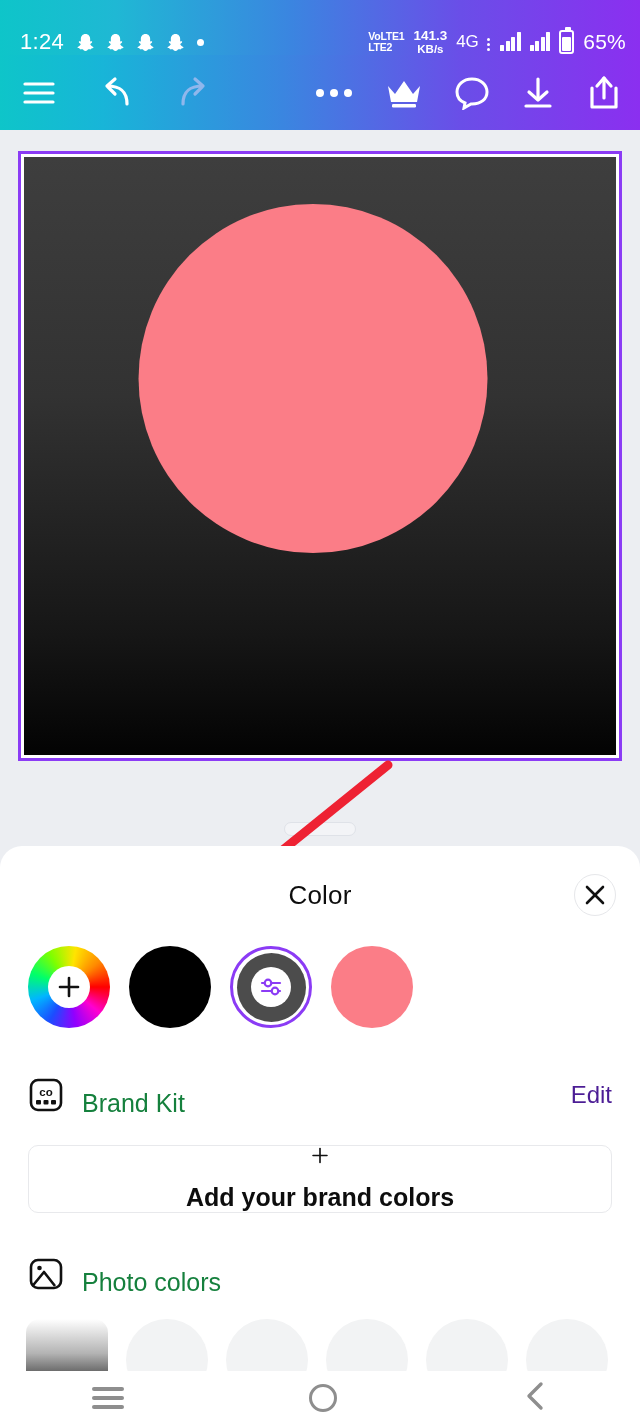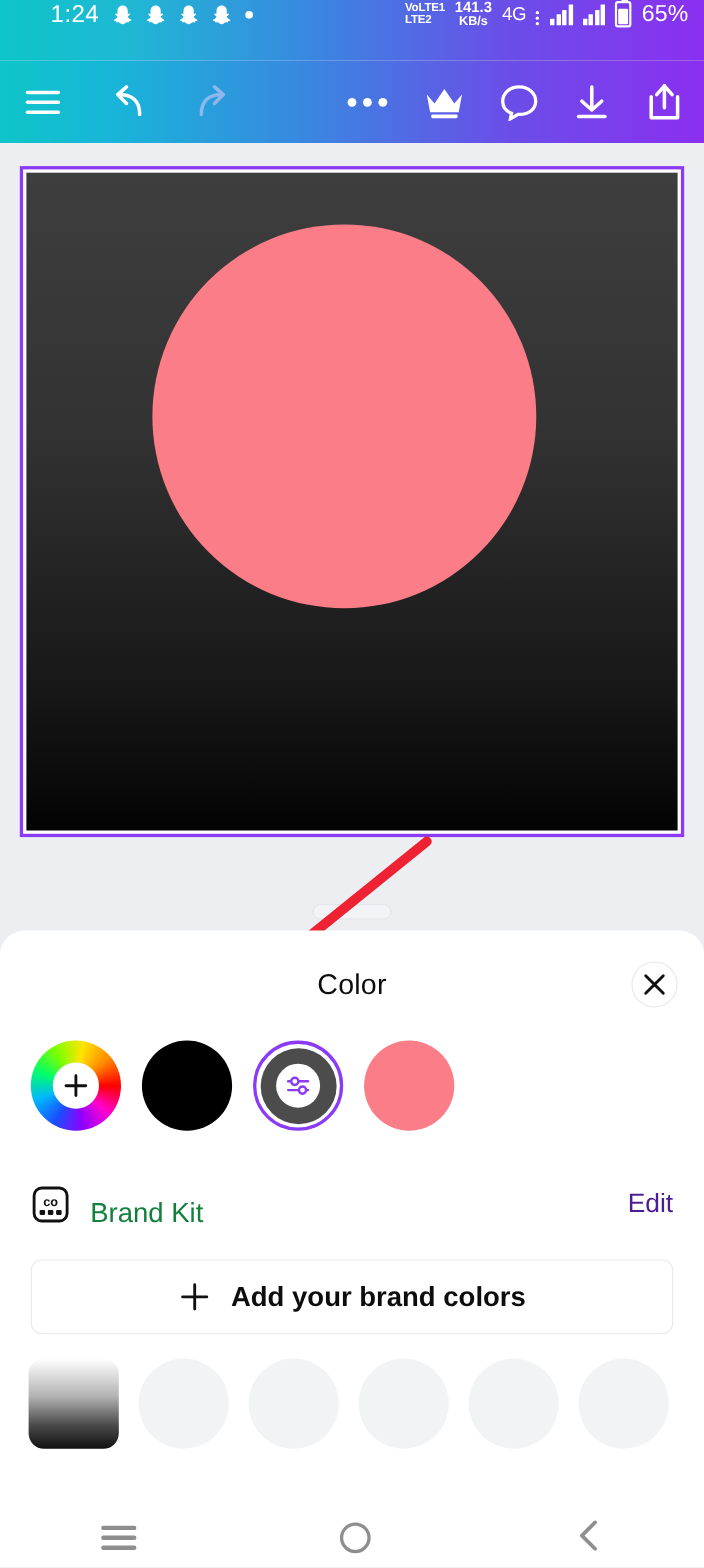--- a/index.html
+++ b/index.html
@@ -8,22 +8,22 @@
     background: #eceef2;
     font-family: "Liberation Sans", sans-serif;
     overflow: hidden;
   }
   #app { position: relative; width: 640px; height: 1425px; }
 
   
   .statusbar {
     position: absolute; top: 0; left: 0; width: 640px; height: 55px;
     background: linear-gradient(90deg, #0ec5c9 0%, #1fb8d4 18%, #3a86e0 45%, #6a4ee8 72%, #8b2ff0 100%);
-    display: flex; align-items: flex-start; justify-content: space-between;
-    padding: 0 14px 0 46px; color: #fff;
+    display: flex; align-items: flex-end; justify-content: space-between;
+    padding: 0 14px 0 20px; color: #fff;
   }
   .sb-left { display: flex; align-items: center; gap: 13px; }
   .sb-time { font-size: 22px; font-weight: 400; letter-spacing: .3px; }
   .ghost { width: 17px; height: 19px; display: block; }
   .sb-dot { width: 7px; height: 7px; border-radius: 50%; background: #fff; }
   .sb-right { display: flex; align-items: center; gap: 9px; }
   .volte { display: flex; flex-direction: column; line-height: 1.02;
            font-size: 10.5px; font-weight: bold; letter-spacing: -.2px; }
   .netspeed { display: flex; flex-direction: column; align-items: center; line-height: 1.05; }
   .netspeed .n1 { font-size: 13.5px; font-weight: bold; }
@@ -91,21 +91,21 @@
       display:flex; align-items:center; justify-content:center; }
   .sw-selected-dot { width:40px; height:40px; border-radius:50%; background:#fff;
       display:flex; align-items:center; justify-content:center; }
 
   .row { display:flex; align-items:center; padding:0 28px; }
   .row-brandkit { margin-top:44px; height:46px; }
   .row-label { font-size:25px; font-weight:normal; color:#15803d; margin-left:18px;margin-top:16px; }
   .row-action { margin-left:auto; font-size:24px; color:#4c1d95; cursor:pointer; }
 
   .addbtn { margin:27px 28px 0 28px; height:68px; border:1.5px solid #e8e9ec; border-radius:10px;
-            display:flex; align-items:center; justify-content:center; gap:18px; cursor:pointer; }
+            display:flex; align-items:center; justify-content:center; gap:18px; cursor:pointer;flex-direction:column; }
   .addbtn-label { font-size:25px; color:#0d0d0d; font-weight:bold; }
 
   .row-photocolors { margin-top:38px; height:46px; }
 
   .photo-row { display:flex; align-items:center; gap:18px; padding:0 26px; margin-top:22px; }
   .pc-first { width:82px; height:82px; border-radius:14px; flex:none;
               background:linear-gradient(180deg,#ffffff 0%,#b3b3b3 42%,#4a4a4a 74%,#111 100%); }
   .pc-ph { width:82px; height:82px; border-radius:50%; background:#f2f3f4; flex:none; }
 
   
@@ -305,20 +305,28 @@
     <div class="addbtn">
       <svg width="30" height="30" viewBox="0 0 30 30">
           <g stroke="#111" stroke-width="2.6" stroke-linecap="round">
             <line x1="15" y1="4" x2="15" y2="26"></line>
             <line x1="4" y1="15" x2="26" y2="15"></line>
           </g>
         </svg>
       <span class="addbtn-label">Add your brand colors</span>
     </div>
 
+    <div class="row row-photocolors">
+      <svg width="36" height="36" viewBox="0 0 36 36">
+        <rect x="3" y="4" width="30" height="28" rx="7" fill="none" stroke="#111" stroke-width="2.6"></rect>
+        <circle cx="11.5" cy="12" r="2.3" fill="#111"></circle>
+        <path d="M4.5 30 L16 16 L27 30" fill="none" stroke="#111" stroke-width="2.6" stroke-linejoin="round"></path>
+      </svg>
+      <span class="row-label">Photo colors</span>
+    </div>
 
     <div class="photo-row">
       <div class="pc-first"></div>
       <div class="pc-ph"></div>
       <div class="pc-ph"></div>
       <div class="pc-ph"></div>
       <div class="pc-ph"></div>
       <div class="pc-ph"></div>
     </div>
 

